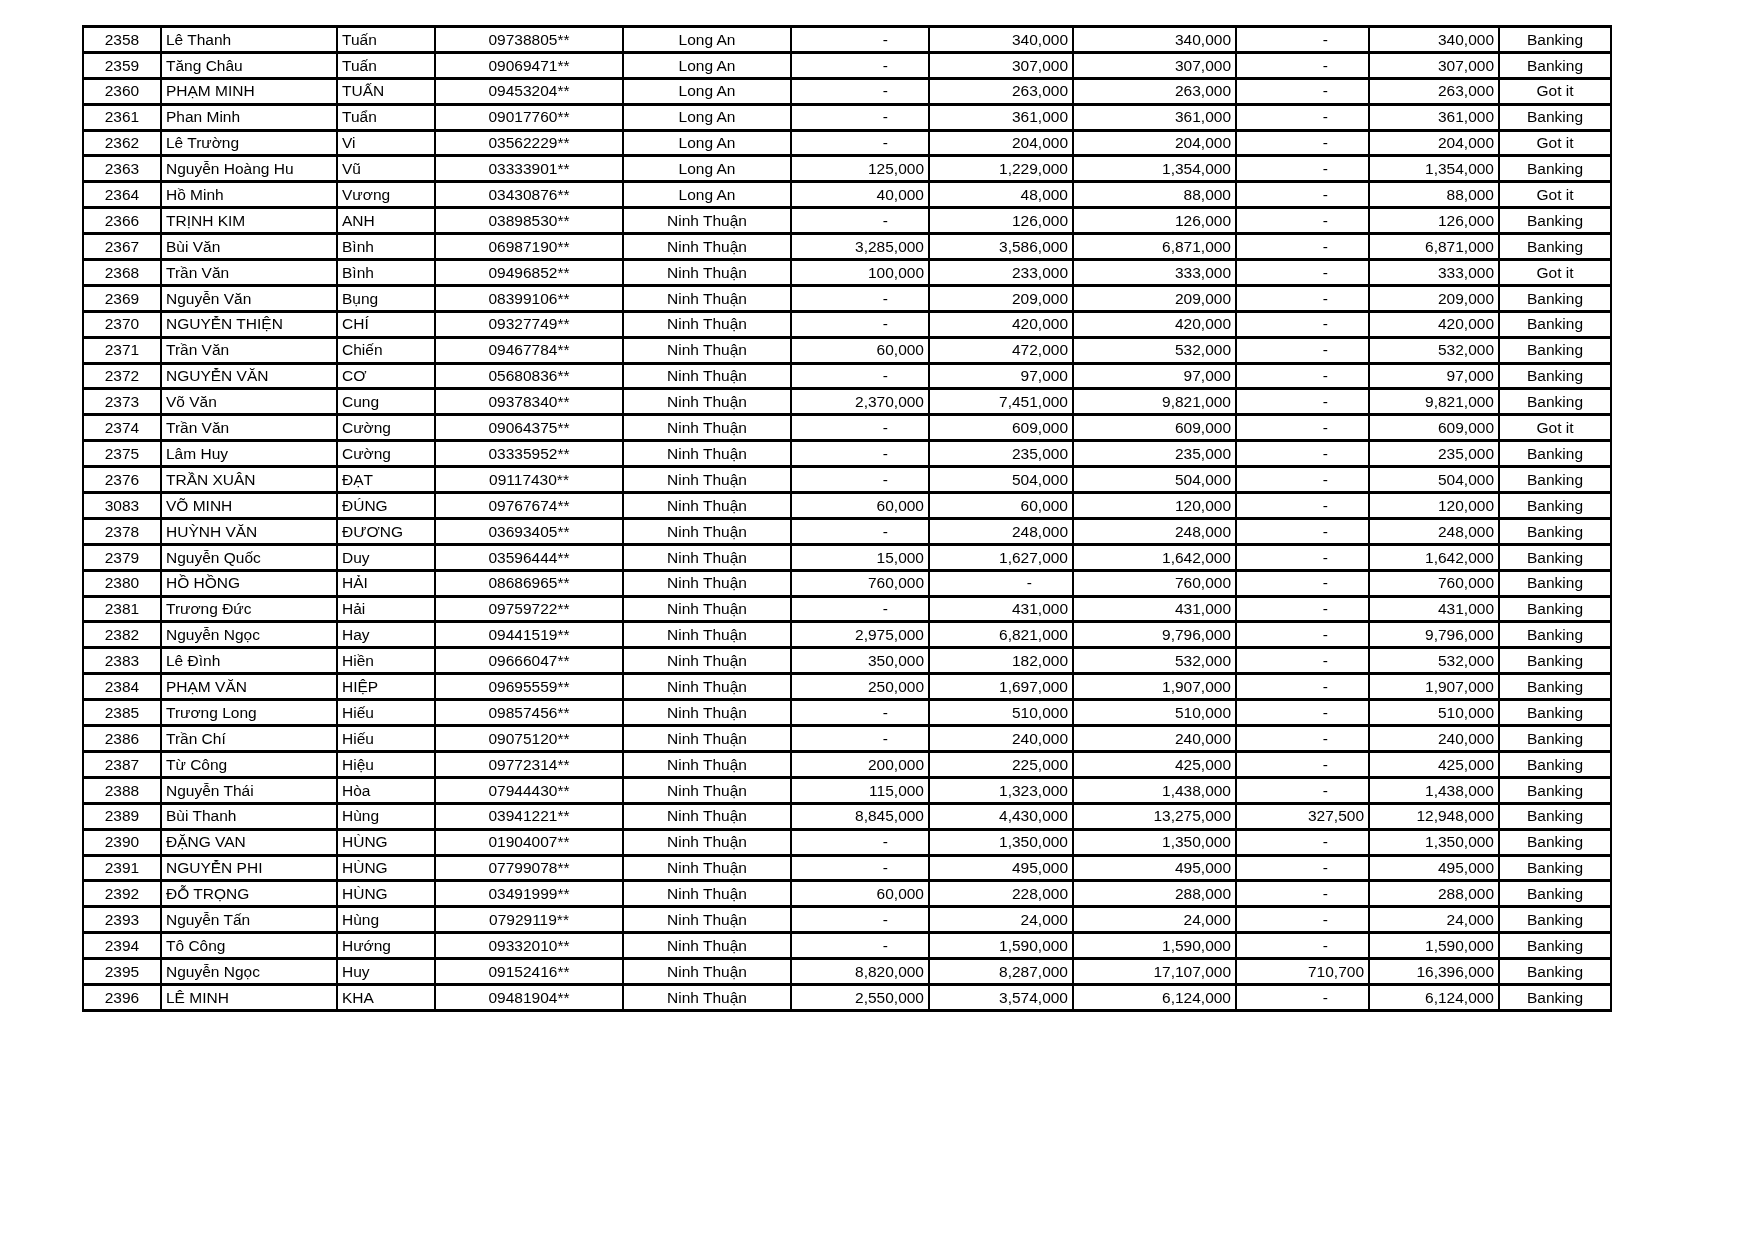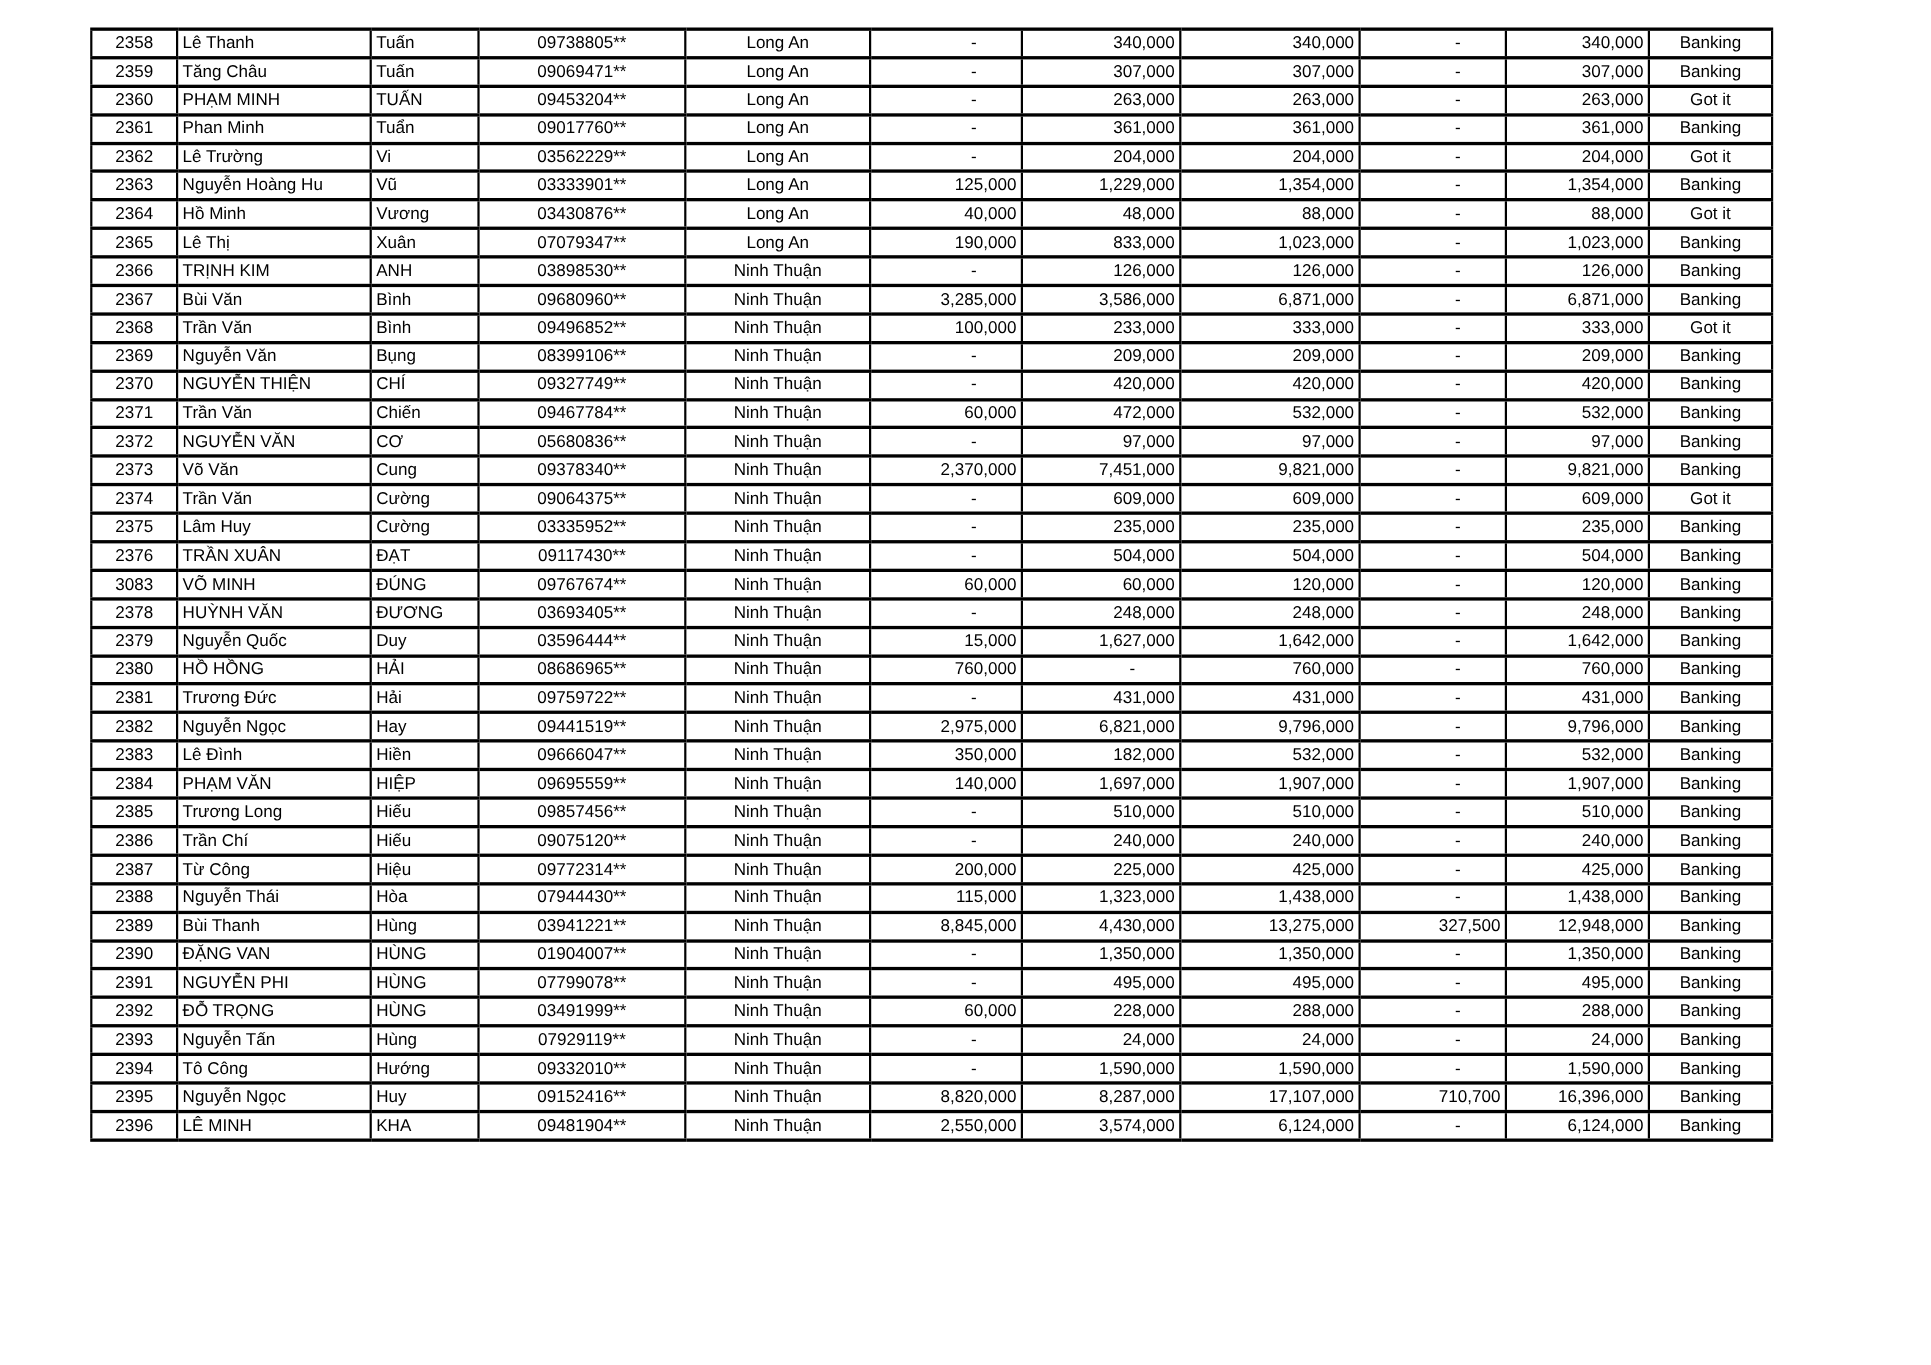--- a/index.html
+++ b/index.html
@@ -148,50 +148,37 @@
           <td class="c-center">03430876**</td>
           <td class="c-center">Long An</td>
           <td class="c-num">40,000</td>
           <td class="c-num">48,000</td>
           <td class="c-num">88,000</td>
           <td class="c-num dash">-</td>
           <td class="c-num">88,000</td>
           <td class="c-center">Got it</td>
         </tr>
         <tr>
-          <td class="c-center">2365</td>
-          <td class="c-left">Lê Thị</td>
-          <td class="c-left">Xuân</td>
-          <td class="c-center">07079347**</td>
-          <td class="c-center">Long An</td>
-          <td class="c-num">190,000</td>
-          <td class="c-num">833,000</td>
-          <td class="c-num">1,023,000</td>
-          <td class="c-num dash">-</td>
-          <td class="c-num">1,023,000</td>
-          <td class="c-center">Banking</td>
-        </tr>
-        <tr>
           <td class="c-center">2366</td>
           <td class="c-left">TRỊNH KIM</td>
           <td class="c-left">ANH</td>
           <td class="c-center">03898530**</td>
           <td class="c-center">Ninh Thuận</td>
           <td class="c-num dash">-</td>
           <td class="c-num">126,000</td>
           <td class="c-num">126,000</td>
           <td class="c-num dash">-</td>
           <td class="c-num">126,000</td>
           <td class="c-center">Banking</td>
         </tr>
         <tr>
           <td class="c-center">2367</td>
           <td class="c-left">Bùi Văn</td>
           <td class="c-left">Bình</td>
-          <td class="c-center">09680960**</td>
+          <td class="c-center">06987190**</td>
           <td class="c-center">Ninh Thuận</td>
           <td class="c-num">3,285,000</td>
           <td class="c-num">3,586,000</td>
           <td class="c-num">6,871,000</td>
           <td class="c-num dash">-</td>
           <td class="c-num">6,871,000</td>
           <td class="c-center">Banking</td>
         </tr>
         <tr>
           <td class="c-center">2368</td>
@@ -400,21 +387,21 @@
           <td class="c-num dash">-</td>
           <td class="c-num">532,000</td>
           <td class="c-center">Banking</td>
         </tr>
         <tr>
           <td class="c-center">2384</td>
           <td class="c-left">PHẠM VĂN</td>
           <td class="c-left">HIỆP</td>
           <td class="c-center">09695559**</td>
           <td class="c-center">Ninh Thuận</td>
-          <td class="c-num">140,000</td>
+          <td class="c-num">250,000</td>
           <td class="c-num">1,697,000</td>
           <td class="c-num">1,907,000</td>
           <td class="c-num dash">-</td>
           <td class="c-num">1,907,000</td>
           <td class="c-center">Banking</td>
         </tr>
         <tr>
           <td class="c-center">2385</td>
           <td class="c-left">Trương Long</td>
           <td class="c-left">Hiếu</td>

